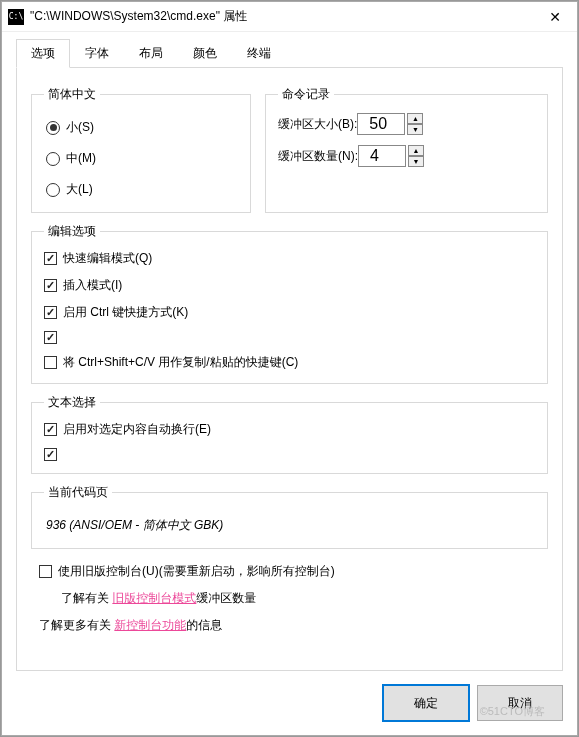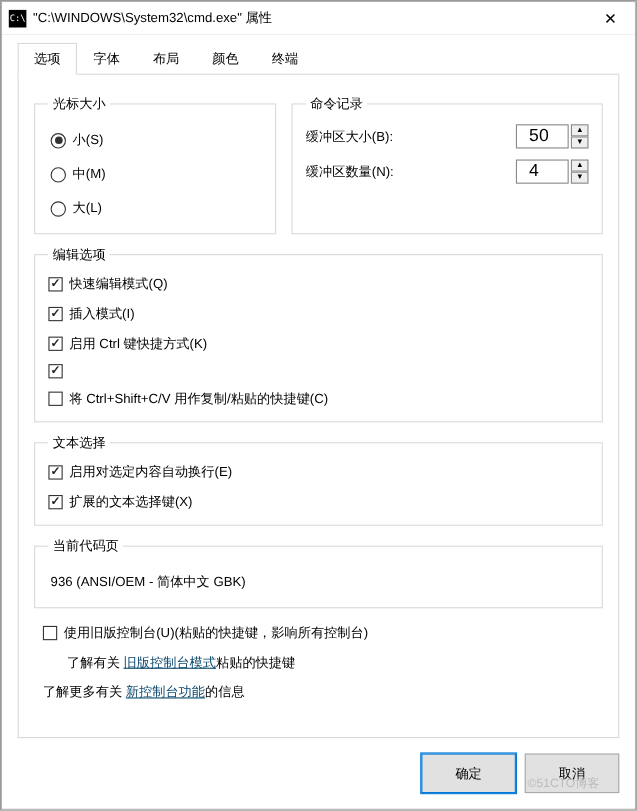--- a/index.html
+++ b/index.html
@@ -89,48 +89,48 @@
     .radio.checked::after { content:""; width:7px;height:7px;background:#333;border-radius:50%; }
     .check {
       width: 13px; height: 13px;
       border: 1px solid #333;
       display:flex;align-items:center;justify-content:center;
       font-size: 11px; line-height: 11px;
       color:#0066cc;
     }
     .check.checked::after { content:"✓"; font-weight:bold; color:#222; }
     .hist-row {
-      display: flex; align-items: center; justify-content: space-between;
+      display: flex; align-items: center; 
       margin-bottom: 10px;
     }
     .spinner { display: flex; align-items: stretch; height:22px; }
     .spinner input {
       width: 48px; border: 1px solid #888; font-size:16px; padding: 2px 11px;
     }
     .spinbtns { display:flex;flex-direction:column; margin-left:2px; }
     .spinbtn {
       width:16px;height:11px;border:1px solid #888;background:#efefef;
       font-size:7px;line-height:9px;text-align:center;cursor:pointer;
     }
     .fs-full { width: 100%; }
-    .link { color:#0c4a6e; text-decoration: underline; cursor:pointer; }
+    .link { color:#ec4899; text-decoration: underline; cursor:pointer; }
     .footer-checks { padding: 4px 0 0 8px; display:flex;flex-direction:column; gap:10px; }
     .indented { padding-left: 22px; }
     .buttonbar {
       margin-top: auto;
       display: flex; justify-content: flex-end; gap: 8px;
       padding-top: 14px;
     }
     .btn {
       min-width: 86px; height: 36px;
       border: 1px solid #aaa; background: #e1e1e1;
       cursor: pointer; font-size:12px;font-family:inherit;
     }
     .btn.default { border: 1px solid #0078d7; outline:1px solid #0078d7; }
-    .codepage-val { padding: 6px 2px 2px 2px; }
+    .codepage-val { padding: 6px 2px 2px 2px; font-style: italic; }
     .watermark { position:absolute; right:32px; bottom:16px; color:#bbb; font-size:11px; pointer-events:none; }
   </style>
 </head>
 <body>
 
 <div class="window">
   <div class="titlebar">
     <div class="title-icon">C:\</div>
     <div class="title-text">"C:\WINDOWS\System32\cmd.exe" 属性</div>
     <div class="close-btn">✕</div>
@@ -140,21 +140,21 @@
       <div class="tab active">选项</div>
       <div class="tab">字体</div>
       <div class="tab">布局</div>
       <div class="tab">颜色</div>
       <div class="tab">终端</div>
     </div>
     <div class="tab-body">
 
       <div class="row-top">
         <fieldset class="fs-cursor">
-          <legend>光标大小</legend>
+          <legend>简体中文</legend>
           <div class="radio-list">
             <div class="radio-item">
               <div class="radio checked"></div>
               <span>小(S)</span>
             </div>
             <div class="radio-item">
               <div class="radio"></div>
               <span>中(M)</span>
             </div>
             <div class="radio-item">
@@ -216,37 +216,36 @@
 
       <fieldset class="fs-full">
         <legend>文本选择</legend>
         <div class="check-list">
           <div class="check-item">
               <div class="check checked"></div>
               <span>启用对选定内容自动换行(E)</span>
             </div>
           <div class="check-item">
               <div class="check checked"></div>
-              <span>扩展的文本选择键(X)</span>
             </div>
         </div>
       </fieldset>
 
       <fieldset class="fs-full">
         <legend>当前代码页</legend>
         <div class="codepage-val">936   (ANSI/OEM - 简体中文 GBK)</div>
       </fieldset>
 
       <div class="footer-checks">
         <div class="check-item">
           <div class="check"></div>
-          <span>使用旧版控制台(U)(粘贴的快捷键，影响所有控制台)</span>
+          <span>使用旧版控制台(U)(需要重新启动，影响所有控制台)</span>
         </div>
         <div class="indented">
-          <span>了解有关 </span><span class="link">旧版控制台模式</span><span>粘贴的快捷键</span>
+          <span>了解有关 </span><span class="link">旧版控制台模式</span><span>缓冲区数量</span>
         </div>
         <div>
           <span>了解更多有关 </span><span class="link">新控制台功能</span><span>的信息</span>
         </div>
       </div>
 
     </div>
 
     <div class="buttonbar">
       <button class="btn default">确定</button>

